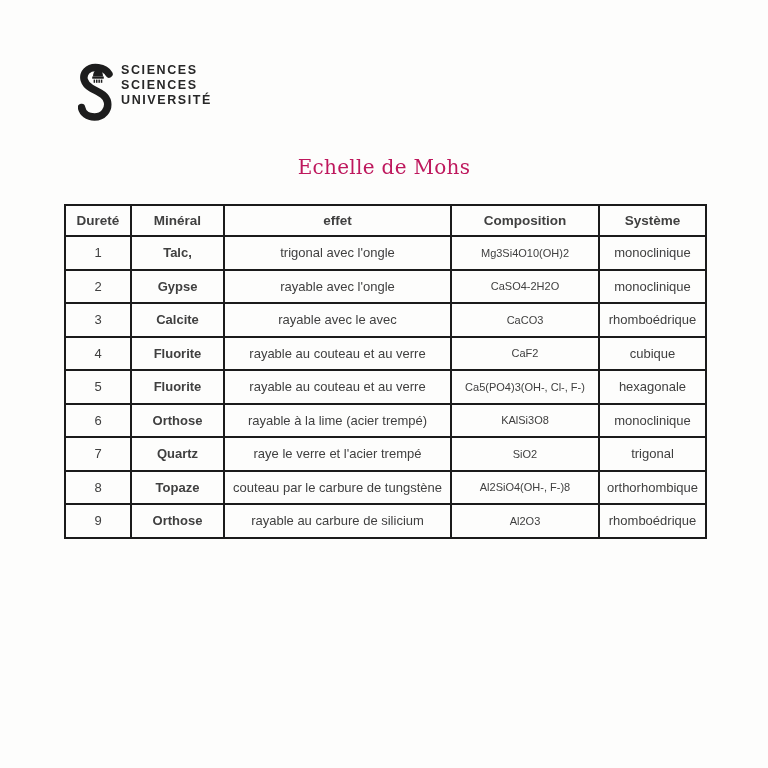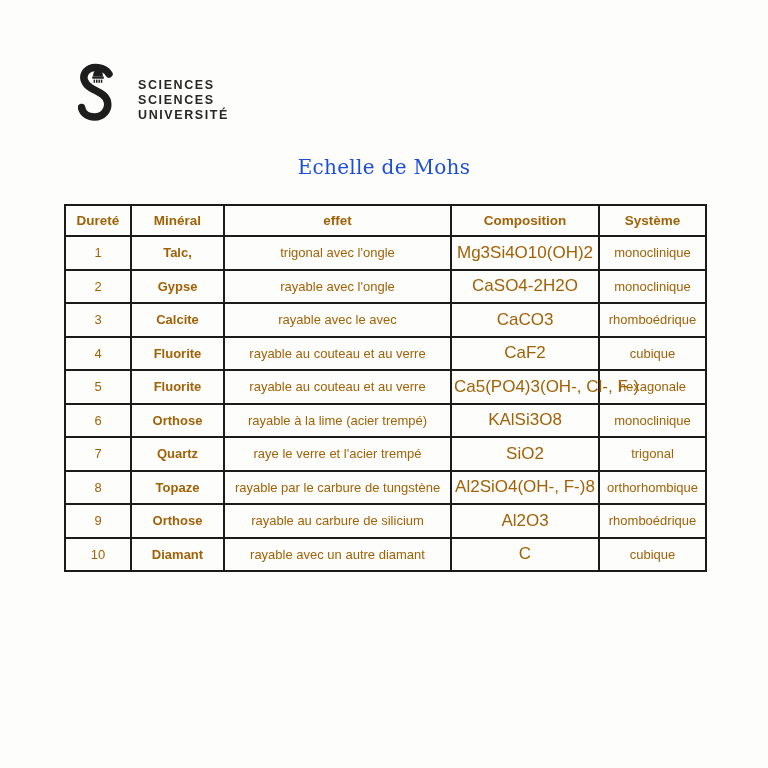--- a/index.html
+++ b/index.html
@@ -15,22 +15,22 @@
     font-family: "Liberation Sans", sans-serif;
     color: #1c1c1c;
     overflow: hidden;
   }
   
   .logo {
     position: absolute;
     left: 78px;
     top: 63px;
     display: flex;
-    align-items: flex-end;
-    gap: 24px;
+    align-items: flex-start;
+    gap: 7px;
   }
   .logo-mark {
     width: 36px;
     height: 60px;
     display: block;
   }
   .logo-text {
     display: flex;
     flex-direction: column;
     justify-content: center;
@@ -46,21 +46,21 @@
   
   .doc-title {
     position: absolute;
     top: 155px;
     left: 0;
     width: 100%;
     text-align: center;
     font-family: "DejaVu Serif", "Liberation Serif", serif;
     font-size: 20px;
     font-weight: 500;
-    color: #1d4ed8;
+    color: #be185d;
     letter-spacing: 0.3px;
   }
   
   .mohs-table {
     position: absolute;
     left: 64px;
     top: 204px;
     width: 641px;
     border-collapse: collapse;
     table-layout: fixed;
@@ -72,32 +72,32 @@
   .mohs-table col.c-compo { width: 148px; }
   .mohs-table col.c-systeme { width: 107px; }
   .mohs-table th, .mohs-table td {
     border: 2px solid #1b1b1b;
     text-align: center;
     vertical-align: middle;
     padding: 0 2px;
     white-space: nowrap;
     overflow: visible;
     font-size: 13px;
-    color: #a16207;
+    color: #404040;
   }
   .mohs-table th {
     height: 29px;
     font-weight: bold;
     font-size: 13.5px;
   }
   .mohs-table td {
     height: 31.5px;
   }
   .mohs-table td.mineral { font-weight: bold; margin-left: 19px; }
-  .mohs-table td.compo { font-size: 17px; }
+  .mohs-table td.compo { font-size: 11px; }
 </style>
 </head>
 <body>
 
 <div class="page">
 
   <div class="logo">
     <svg class="logo-mark" viewBox="0 0 36 60" aria-hidden="true">
 
       <path d="M31 11 C 27 4, 14 2, 8.5 8 C 3.5 13.5, 6 21, 13 25 C 20 29, 28 31.5, 29.5 39 C 31 47, 25 54, 16.5 54 C 9.5 54, 4.5 50, 3.5 44.5" fill="none" stroke="#1d1d1d" stroke-width="7.5" stroke-linecap="round"></path>
@@ -185,34 +185,27 @@
       <tr>
         <td>7</td>
         <td class="mineral">Quartz</td>
         <td>raye le verre et l'acier trempé</td>
         <td class="compo">SiO2</td>
         <td>trigonal</td>
       </tr>
       <tr>
         <td>8</td>
         <td class="mineral">Topaze</td>
-        <td>rayable par le carbure de tungstène</td>
+        <td>couteau par le carbure de tungstène</td>
         <td class="compo">Al2SiO4(OH-, F-)8</td>
         <td>orthorhombique</td>
       </tr>
       <tr>
         <td>9</td>
         <td class="mineral">Orthose</td>
         <td>rayable au carbure de silicium</td>
         <td class="compo">Al2O3</td>
         <td>rhomboédrique</td>
       </tr>
-      <tr>
-        <td>10</td>
-        <td class="mineral">Diamant</td>
-        <td>rayable avec un autre diamant</td>
-        <td class="compo">C</td>
-        <td>cubique</td>
-      </tr>
     </tbody>
   </table>
 
 </div>
 
 </body></html>

